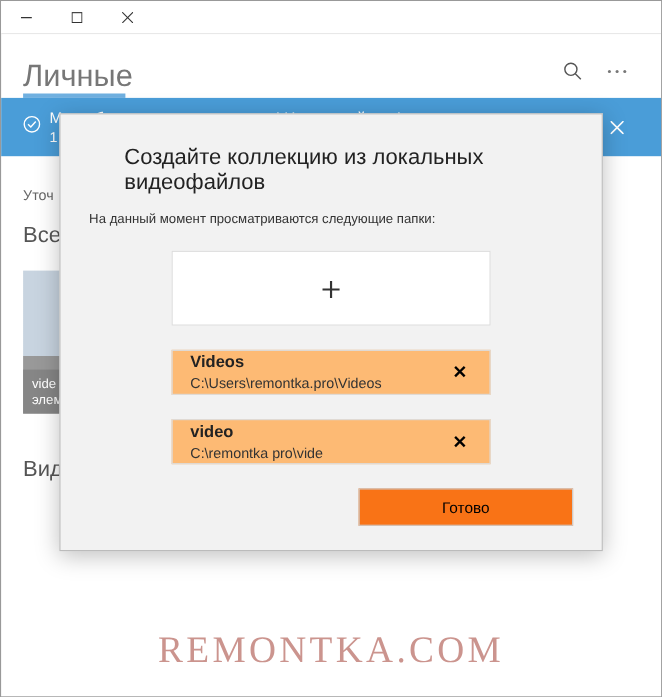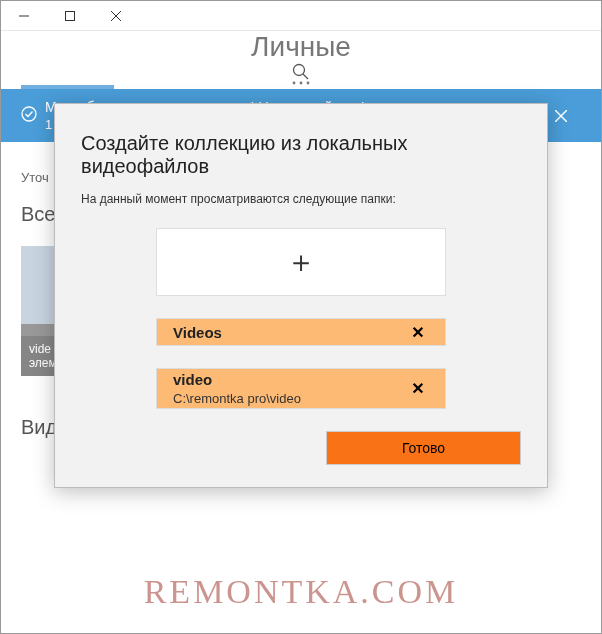--- a/index.html
+++ b/index.html
@@ -4,21 +4,21 @@
 <style>
 * { margin: 0; padding: 0; box-sizing: border-box; }
 body { font-family: 'Segoe UI', Tahoma, sans-serif; background: #fff; width: 602px; height: 634px; overflow: hidden; position: relative; border: 1px solid #999; }
 
 .titlebar { height: 30px; display: flex; align-items: center; background: #fff; border-bottom: 1px solid #e8e8e8; }
 .titlebar-title { font-size: 12px; color: #555; padding-left: 10px; flex: 1; }
 .win-controls { display: flex; }
 .win-btn { width: 46px; height: 30px; display: flex; align-items: center; justify-content: center; color: #333; }
 .win-btn svg { width: 10px; height: 10px; }
 
-.header { height: 54px; display: flex; align-items: center; padding: 0 20px; flex-direction: column; }
+.header { height: 54px; display: flex; align-items: flex-end; padding: 0 20px; }
 .header-title { font-size: 28px; font-weight: 300; color: #777; flex: 1; }
 .header-icon { width: 40px; height: 40px; display: flex; align-items: center; justify-content: center; color: #555; }
 
 .tab-indicator { height: 4px; width: 93px; background: #70b0e0; margin-left: 20px; }
 
 .banner { background: #4a9dd8; color: #fff; padding: 10px 20px; display: flex; align-items: center; position: relative; }
 .banner-icon { margin-right: 8px; }
 .banner-text { flex: 1; font-size: 14px; }
 .banner-text .line1 { font-size: 14px; }
 .banner-text .line2 { font-size: 13px; margin-top: 2px; }
@@ -30,21 +30,21 @@
 
 .thumb { width: 120px; height: 130px; background: linear-gradient(#c8d4e0 60%, #999 60%); margin-top: 20px; position: relative; }
 .thumb-caption { position: absolute; bottom: 0; left: 0; right: 0; background: rgba(130,130,130,0.85); color: #fff; font-size: 12px; padding: 6px 8px; }
 
 .video-section { margin-top: 40px; font-size: 20px; font-weight: 300; color: #555; }
 
 .watermark { position: absolute; bottom: 22px; left: 0; right: 0; text-align: center; font-family: Georgia, serif; font-size: 34px; letter-spacing: 3px; color: rgba(160,60,50,0.55); font-weight: 400; pointer-events: none; }
 
 .modal-overlay { position: absolute; top: 90px; left: 0; right: 0; bottom: 0; display: flex; justify-content: center; align-items: flex-start; }
 .modal { width: 494px; background: #f2f2f2; border: 1px solid #bbb; box-shadow: 0 4px 20px rgba(0,0,0,0.25); padding: 28px 26px 22px; margin-top: 12px; }
-.modal-title { font-size: 20px; color: #222; text-align: left; margin-bottom: 14px; }
+.modal-title { font-size: 20px; color: #222; text-align: left; margin-bottom: 14px; margin-left: 32px; }
 .modal-sub { font-size: 12px; color: #333; margin-bottom: 22px; }
 
 .folder-add { height: 68px; background: #fff; border: 1px solid #ddd; display: flex; align-items: center; justify-content: center; margin: 0 auto 22px; font-size: 30px; font-weight: 200; cursor: pointer; width: 290px; color: #333; }
 
 .folder-item { background: #fdba74; border: 1px solid #ddd; padding: 2px 16px; margin: 0 auto 22px; display: flex; align-items: center; width: 290px; }
 .folder-info { flex: 1; }
 .folder-name { font-size: 15px; font-weight: 600; color: #222; }
 .folder-path { font-size: 13px; color: #333; margin-top: 3px; }
 .folder-remove { width: 22px; height: 22px; display: flex; align-items: center; justify-content: center; cursor: pointer; font-weight: bold; font-size: 16px; }
 
@@ -129,28 +129,29 @@
     <div class="modal-title">Создайте коллекцию из локальных видеофайлов</div>
     <div class="modal-sub">На данный момент просматриваются следующие папки:</div>
 
     <div class="folder-add">
       <span>＋</span>
     </div>
 
     <div class="folder-item">
       <div class="folder-info">
         <div class="folder-name">Videos</div>
+        <div class="folder-path">C:\Users\remontka.pro\Videos</div>
       </div>
       <div class="folder-remove">✕</div>
     </div>
 
     <div class="folder-item">
       <div class="folder-info">
         <div class="folder-name">video</div>
-        <div class="folder-path">C:\remontka pro\video</div>
+        <div class="folder-path">C:\remontka pro\vide</div>
       </div>
       <div class="folder-remove">✕</div>
     </div>
 
     <div class="modal-footer">
       <button class="done-btn">Готово</button>
     </div>
   </div>
 </div>
 

